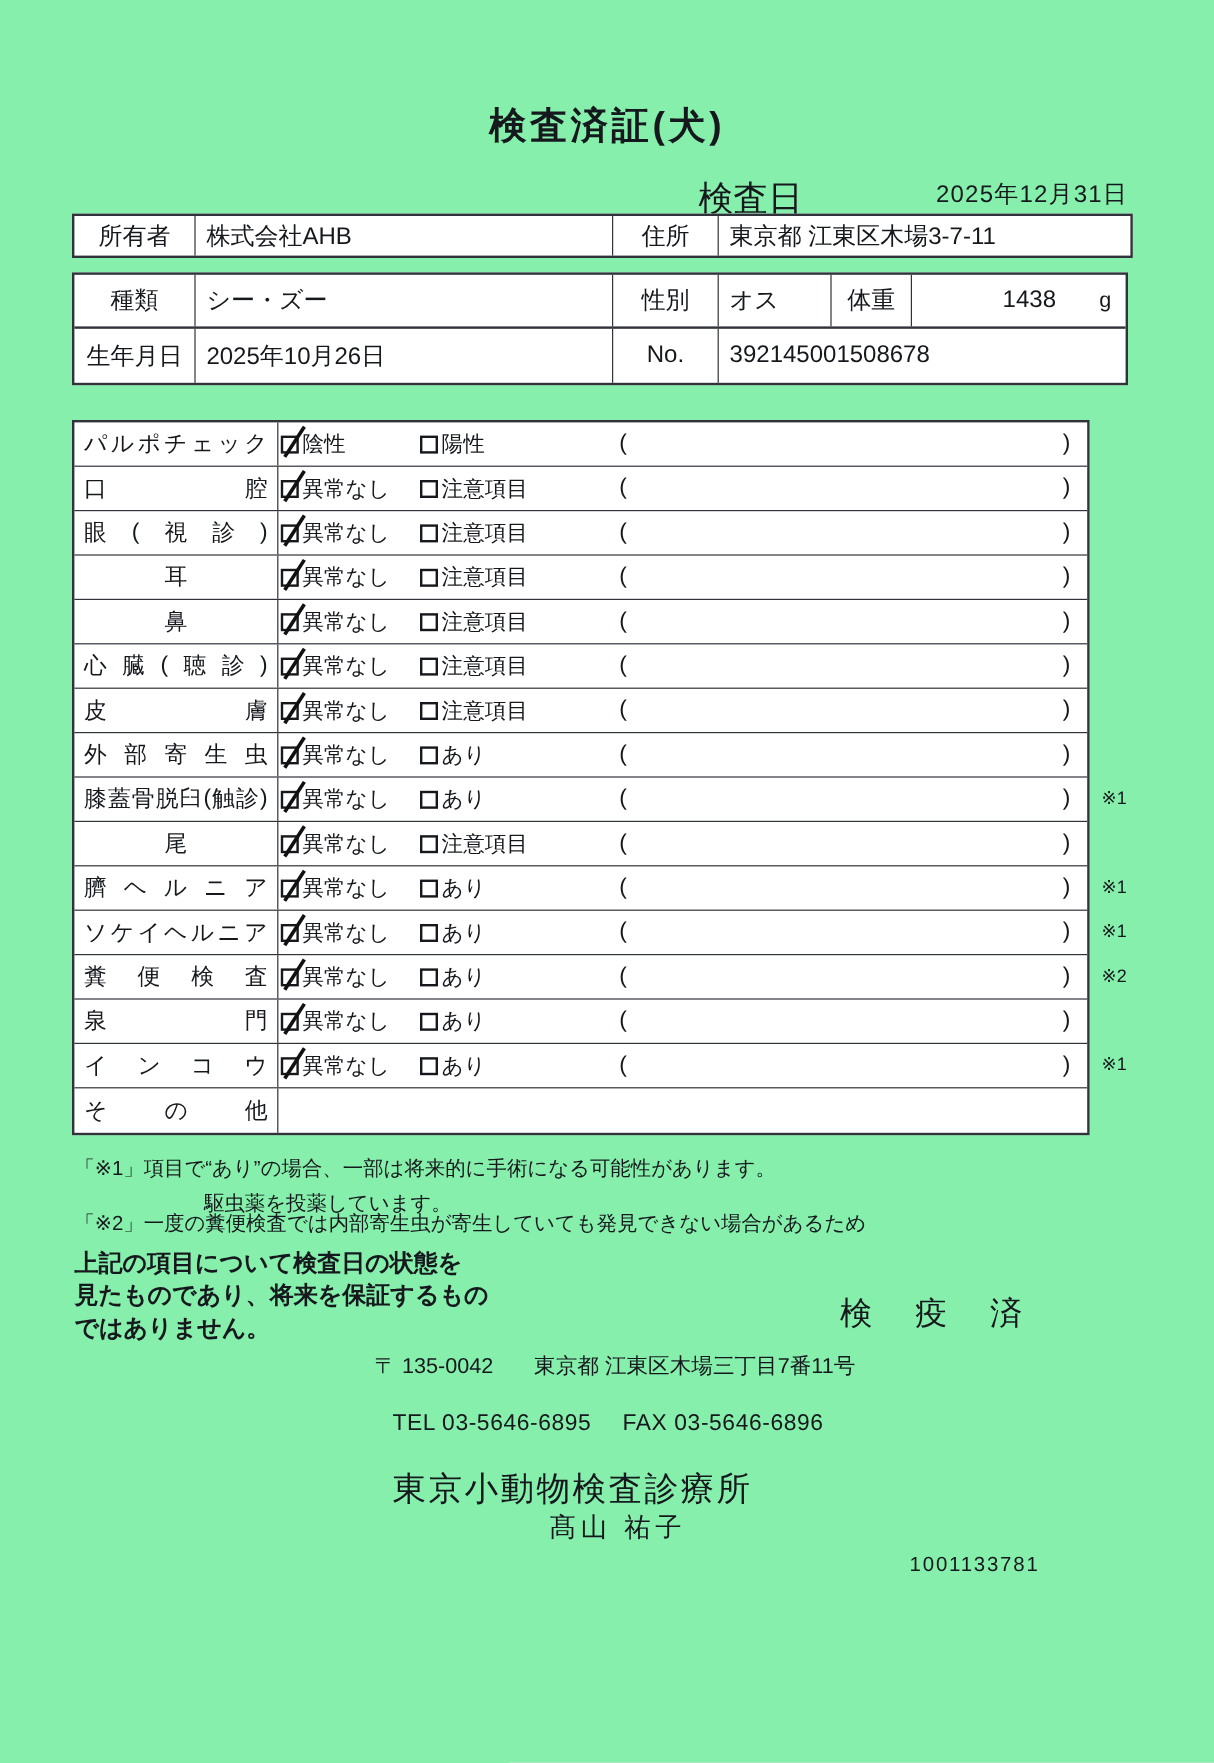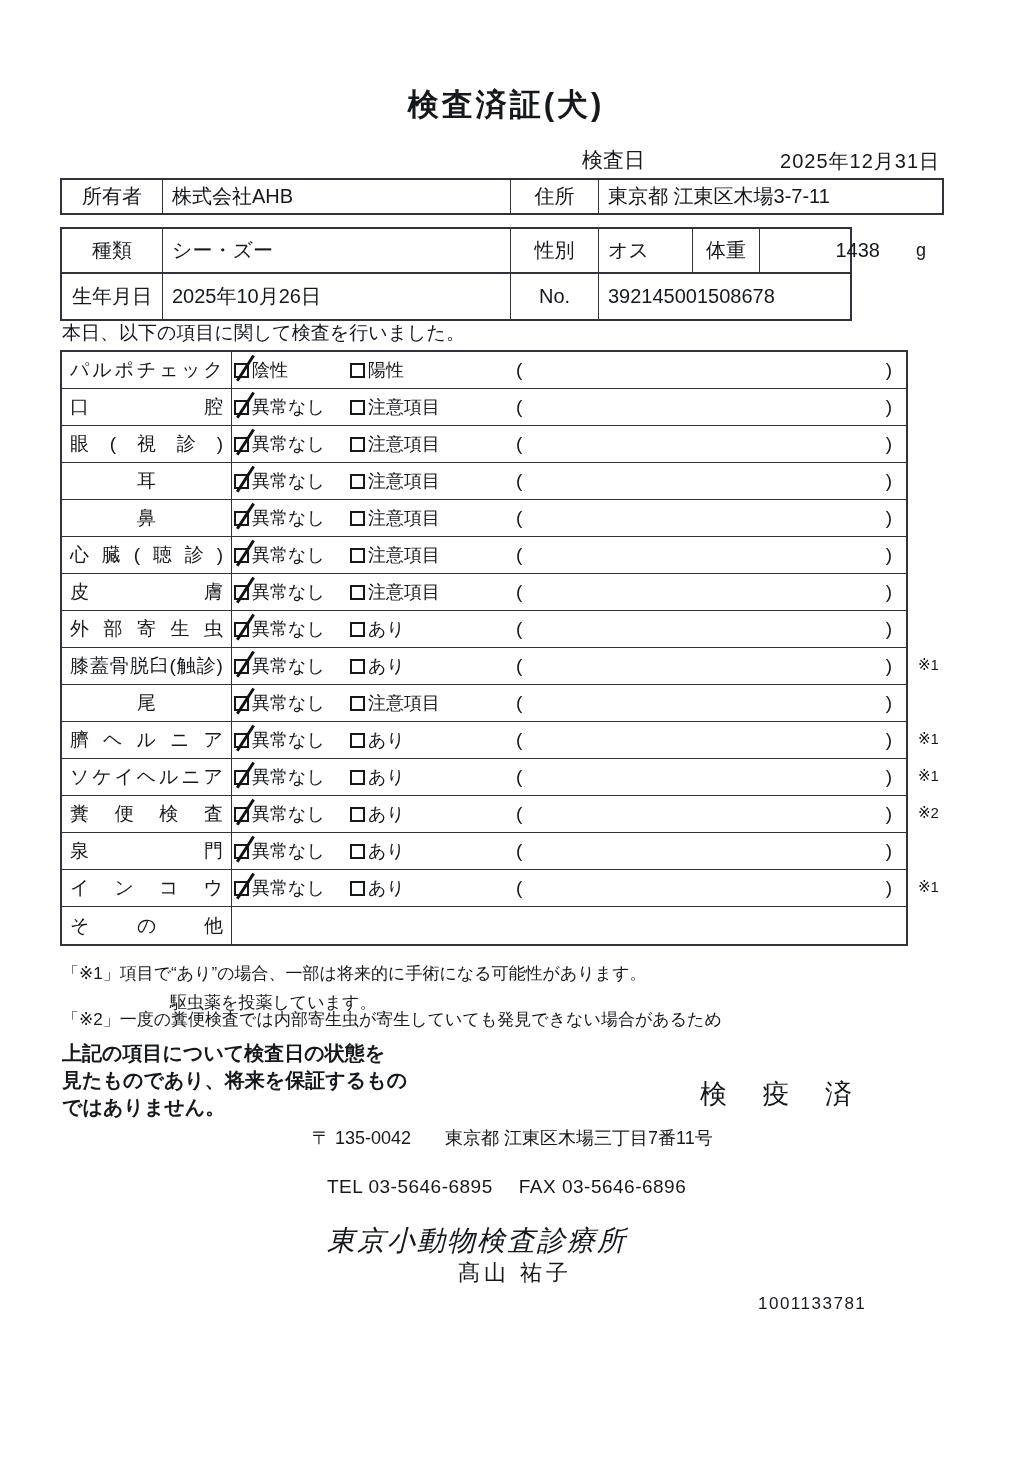--- a/index.html
+++ b/index.html
@@ -1,41 +1,41 @@
 <!DOCTYPE html>
 <html><head>
 <meta charset="utf-8">
 <style>
   * { margin:0; padding:0; box-sizing:border-box; }
   html,body { background:#e8e8e8; }
   .page {
     position:relative;
     width:1012px; height:1469px;
-    background:#ffffff;
+    background:#86efac;
     font-family:"Liberation Sans","DejaVu Sans",sans-serif;
     color:#15181c;
     margin:0 auto;
     overflow:hidden;
   }
   
   .title {
     position:absolute; top:84px; left:0; width:100%;
     text-align:center; font-size:31px; font-weight:600; letter-spacing:3px;
   }
-  .insp-date-label { position:absolute; top:146px; left:582px; font-size:21px; }
+  .insp-date-label { position:absolute; top:146px; left:582px; font-size:29px; }
   .insp-date-value { position:absolute; top:148px; right:72px; font-size:20px; letter-spacing:1px; }
 
   
   .tbl { position:absolute; left:60px; border:2px solid #30343a; background:#fff; }
   .tbl .cell { border-left:1.5px solid #30343a; display:flex; align-items:center; font-size:20px; overflow:hidden; }
   .tbl .cell:first-child { border-left:none; }
   .tbl .lab { justify-content:center; }
   .tbl .val { padding-left:9px; }
   #owner-table { top:178px; display:grid; grid-template-columns:100px 348px 88px 344px; height:37px; }
-  #animal-table { top:227px; width:792px; }
+  #animal-table { top:227px; width:880px; }
   #animal-table .trow { display:grid; height:45px; }
   #animal-table .trow.r1 { grid-template-columns:100px 348px 88px 94px 67px 183px; border-bottom:2.5px solid #30343a; }
   #animal-table .trow.r2 { grid-template-columns:100px 348px 88px 344px; }
   .weight-cell { padding-right:6px; }
   .weight-num { flex:1; text-align:right; padding-right:26px; }
   .weight-unit { width:30px; text-align:center; font-size:18px; }
 
   .intro { position:absolute; top:320px; left:62px; font-size:19px; font-weight:500; }
 
   
@@ -76,21 +76,21 @@
   .footnote { position:absolute; left:62px; font-size:17px; }
   .fn1 { top:962px; }
   .fn2 { top:987px;margin-top:21px; }
   .fn3 { top:991px; left:170px; }
   .disclaimer { position:absolute; top:1040px; left:62px; font-size:20px; font-weight:600; line-height:27px; }
   .stamp { position:absolute; top:1076px; left:700px; font-size:27px; letter-spacing:14px; font-weight:500; }
 
   
   .postal-line { position:absolute; top:1126px; left:312px; font-size:18px; display:flex; gap:34px; }
   .tel-line { position:absolute; top:1176px; left:327px; font-size:19px; display:flex; gap:26px; letter-spacing:0.5px; }
-  .clinic-name { position:absolute; top:1222px; left:327px; font-size:28px; letter-spacing:2px;font-style:italic; }
+  .clinic-name { position:absolute; top:1222px; left:327px; font-size:28px; letter-spacing:2px; }
   .vet-name { position:absolute; top:1258px; left:458px; font-size:22px; letter-spacing:4px; }
   .serial { position:absolute; top:1294px; left:758px; font-size:17px; letter-spacing:1.5px; }
 </style>
 </head>
 <body>
 
 <div class="page">
 
   <div class="title">検査済証(犬)</div>
 
@@ -117,21 +117,20 @@
       </div>
     </div>
     <div class="trow r2">
       <div class="cell lab">生年月日</div>
       <div class="cell val">2025年10月26日</div>
       <div class="cell lab">No.</div>
       <div class="cell val">392145001508678</div>
     </div>
   </div>
 
-  <div class="intro">本日、以下の項目に関して検査を行いました。</div>
 
   <div class="checklist" id="checklist">
     <div class="crow">
       <div class="clabel">
           <span>パ</span>
           <span>ル</span>
           <span>ポ</span>
           <span>チ</span>
           <span>ェ</span>
           <span>ッ</span>

